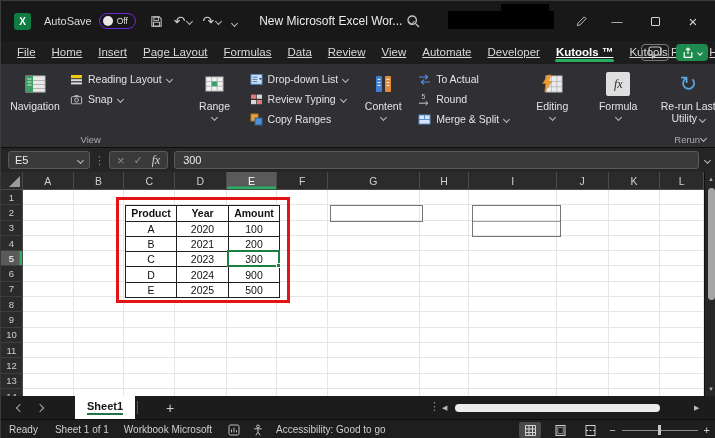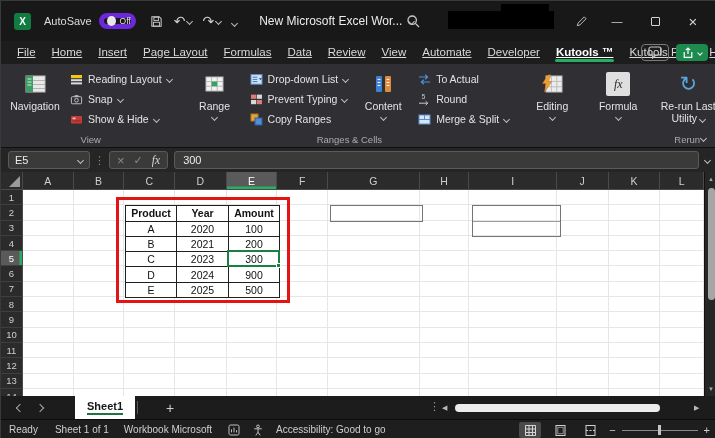--- a/index.html
+++ b/index.html
@@ -4,21 +4,21 @@
 <style>
   * { box-sizing: border-box; margin:0; padding:0; }
   html,body { width:715px; height:438px; overflow:hidden; }
   body { position:relative; background:#181818; font-family:"Liberation Sans", sans-serif; color:#e2e2e2; -webkit-user-select:none; }
   .win { position:absolute; inset:0; border:1px solid #3a3a3a; }
 
   
   .titlebar { position:absolute; left:0; top:0; width:715px; height:40px; background:#181818; display:flex; align-items:center; }
   .applogo { margin-left:13px; width:17px; height:17px; background:#107c41; border-radius:3px; color:#fff; font-size:10px; font-weight:bold; display:flex; align-items:center; justify-content:center; }
   .as-lbl { margin-left:13px; font-size:11px; color:#dcdcdc; }
-  .as-toggle { margin-left:7px; width:37px; height:16px; border:5px solid #6d28d9; border-radius:8px; display:flex; align-items:center; }
+  .as-toggle { margin-left:7px; width:37px; height:16px; border:1px solid #6d28d9; border-radius:8px; display:flex; align-items:center; }
   .as-knob { width:10px; height:10px; border-radius:50%; background:#e8e8e8; margin-left:3px; }
   .as-state { font-size:8.5px; color:#e0e0e0; margin-left:4px; }
   .qa { display:flex; align-items:center; margin-left:14px; gap:3px; }
   .qa .icn { display:inline-flex; align-items:center; }
   .uglyph { font-size:14px; color:#cfcfcf; line-height:1; }
   .chv { display:inline-block; width:5px; height:5px; border-right:1.4px solid #bdbdbd; border-bottom:1.4px solid #bdbdbd; transform:rotate(45deg); }
   .chv-l { display:inline-block; width:6px; height:6px; border-left:1.5px solid #a8a8a8; border-bottom:1.5px solid #a8a8a8; transform:rotate(45deg); }
   .chv-r { display:inline-block; width:6px; height:6px; border-right:1.5px solid #a8a8a8; border-top:1.5px solid #a8a8a8; transform:rotate(45deg); }
   .title-wrap { margin-left:22px; display:flex; align-items:center; gap:7px; }
   .title-txt { font-size:12px; color:#ececec; }
@@ -249,31 +249,20 @@
               <span class="icn">
                 <svg width="13" height="13" viewBox="0 0 14 14">
                   <rect x="1.5" y="4" width="11" height="7.6" rx="1" fill="none" stroke="#c8c8c8"></rect>
                   <circle cx="7" cy="7.8" r="2" fill="none" stroke="#c8c8c8"></circle>
                   <rect x="5" y="2.4" width="4" height="1.6" fill="#c8c8c8"></rect>
                 </svg>
               </span>
               <span class="lbl">Snap</span>
               <span class="chv"></span>
             </div>
-            <div class="rb-small">
-              <span class="icn">
-                <svg width="13" height="13" viewBox="0 0 13 13">
-                  <rect x="1" y="3" width="11" height="7.4" rx="1" fill="#c43b3b"></rect>
-                  <rect x="2.6" y="4.6" width="3" height="1.6" fill="#f3caca"></rect>
-                  <rect x="2.6" y="7.2" width="7.8" height="1.6" fill="#a32e2e"></rect>
-                </svg>
-              </span>
-              <span class="lbl">Show &amp; Hide</span>
-              <span class="chv"></span>
-            </div>
           </div>
         </div>
         <div class="rb-glabel">View</div>
       </div>
       <div class="rb-sep"></div>
       <div class="rb-group">
         <div class="rb-items">
           <div class="rb-large" style="width:56px">
             <span class="icn">
               <svg width="25" height="24" viewBox="0 0 25 24">
@@ -299,21 +288,21 @@
             </div>
             <div class="rb-small">
               <span class="icn">
                 <svg width="13" height="13" viewBox="0 0 13 13">
                   <rect x="1" y="1.6" width="5.2" height="4.2" fill="#e07b7b"></rect>
                   <rect x="6.8" y="1.6" width="5.2" height="4.2" fill="#d8d8d8"></rect>
                   <rect x="1" y="7" width="5.2" height="4.2" fill="#d8d8d8"></rect>
                   <rect x="6.8" y="7" width="5.2" height="4.2" fill="#e07b7b"></rect>
                 </svg>
               </span>
-              <span class="lbl">Prevent Typing</span>
+              <span class="lbl">Review Typing</span>
               <span class="chv"></span>
             </div>
             <div class="rb-small">
               <span class="icn">
                 <svg width="13" height="13" viewBox="0 0 13 13">
                   <rect x="1" y="1" width="7" height="7" fill="#e8a23c" stroke="#b57a20"></rect>
                   <rect x="5" y="5" width="7" height="7" fill="#4f8fd8" stroke="#2f5e96"></rect>
                 </svg>
               </span>
               <span class="lbl">Copy Ranges</span>
@@ -354,21 +343,20 @@
                 <svg width="13" height="13" viewBox="0 0 13 13">
                   <rect x="1" y="2" width="11" height="9" fill="#d6e6f8" stroke="#5c90c8"></rect>
                   <path d="M1 6.5h11M6.5 2v4.5" stroke="#5c90c8"></path>
                 </svg>
               </span>
               <span class="lbl">Merge &amp; Split</span>
               <span class="chv"></span>
             </div>
           </div>
         </div>
-        <div class="rb-glabel">Ranges &amp; Cells</div>
       </div>
       <div class="rb-sep"></div>
       <div class="rb-group">
         <div class="rb-items">
           <div class="rb-large" style="width:56px">
             <span class="icn">
               <svg width="25" height="24" viewBox="0 0 25 24">
                 <rect x="6" y="4" width="16" height="16" fill="#ececec" stroke="#bdbdbd"></rect>
                 <path d="M6 9.4h16M6 14.8h16M11.4 4v16M16.8 4v16" stroke="#bdbdbd"></path>
                 <path d="M8 3L2.6 11.4h3.6L4.6 20l7-10.4H8.2L11 3z" fill="#f0a030" stroke="#c87820" stroke-width="0.6"></path>

